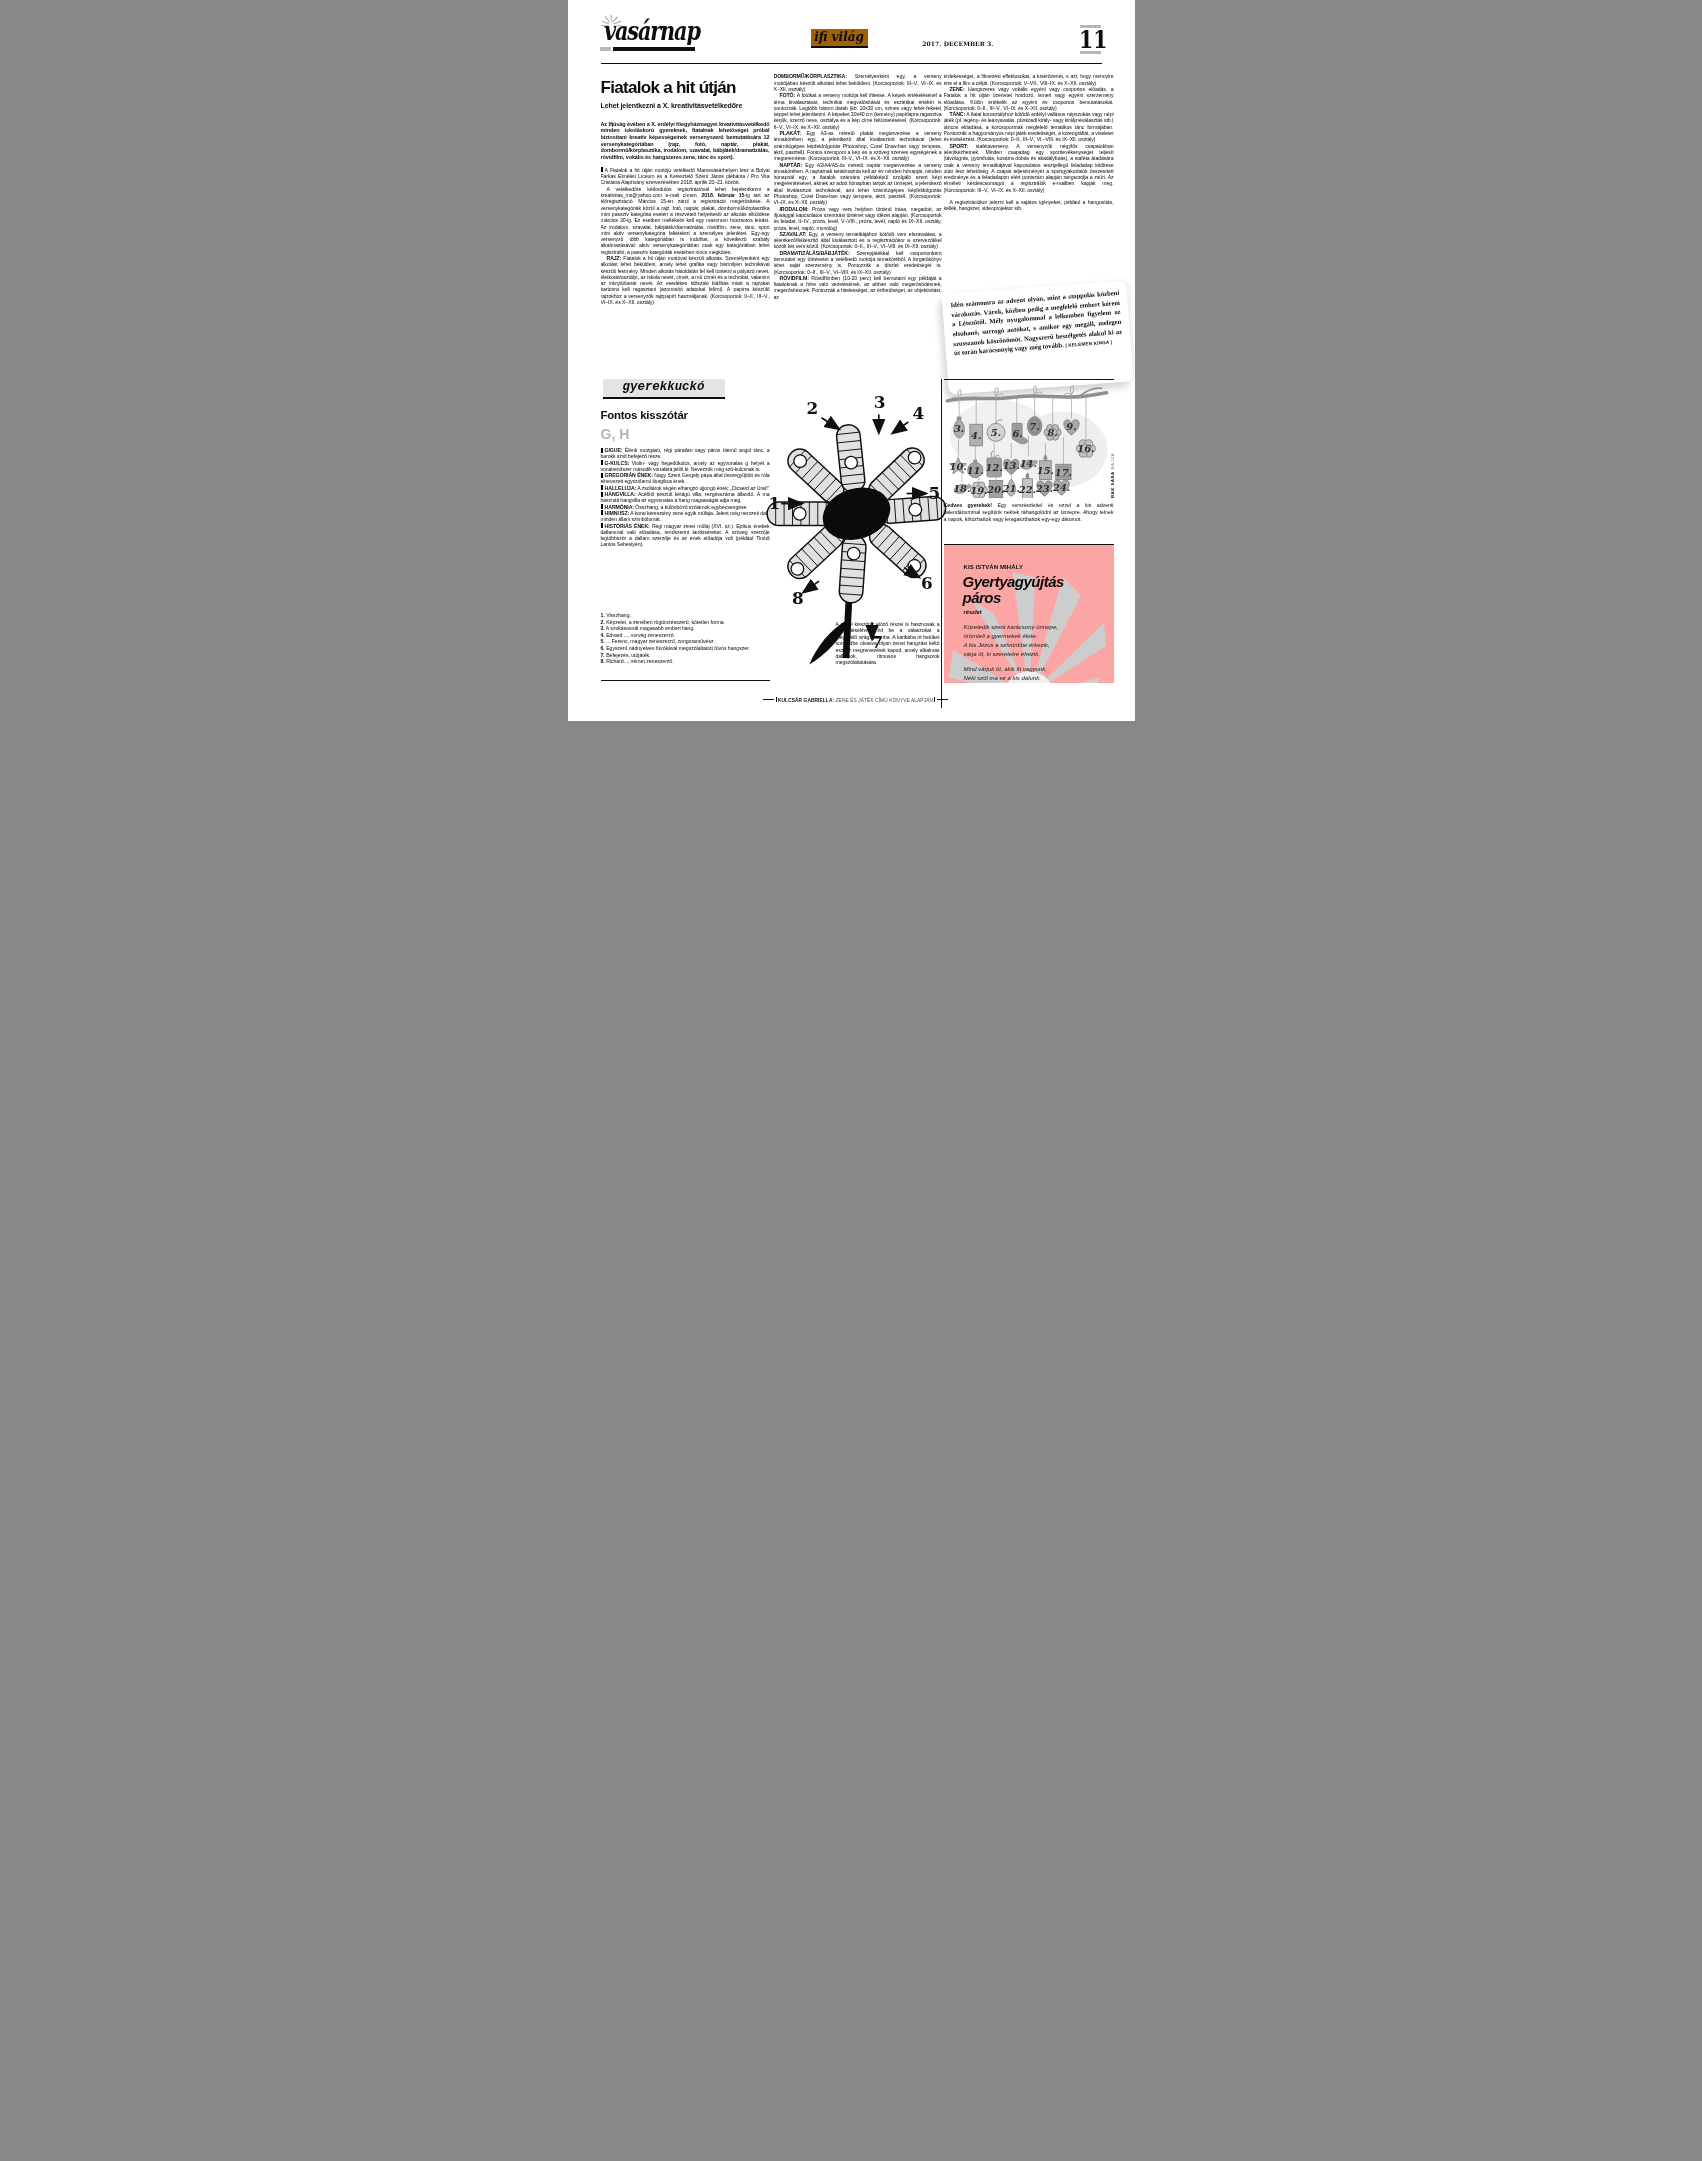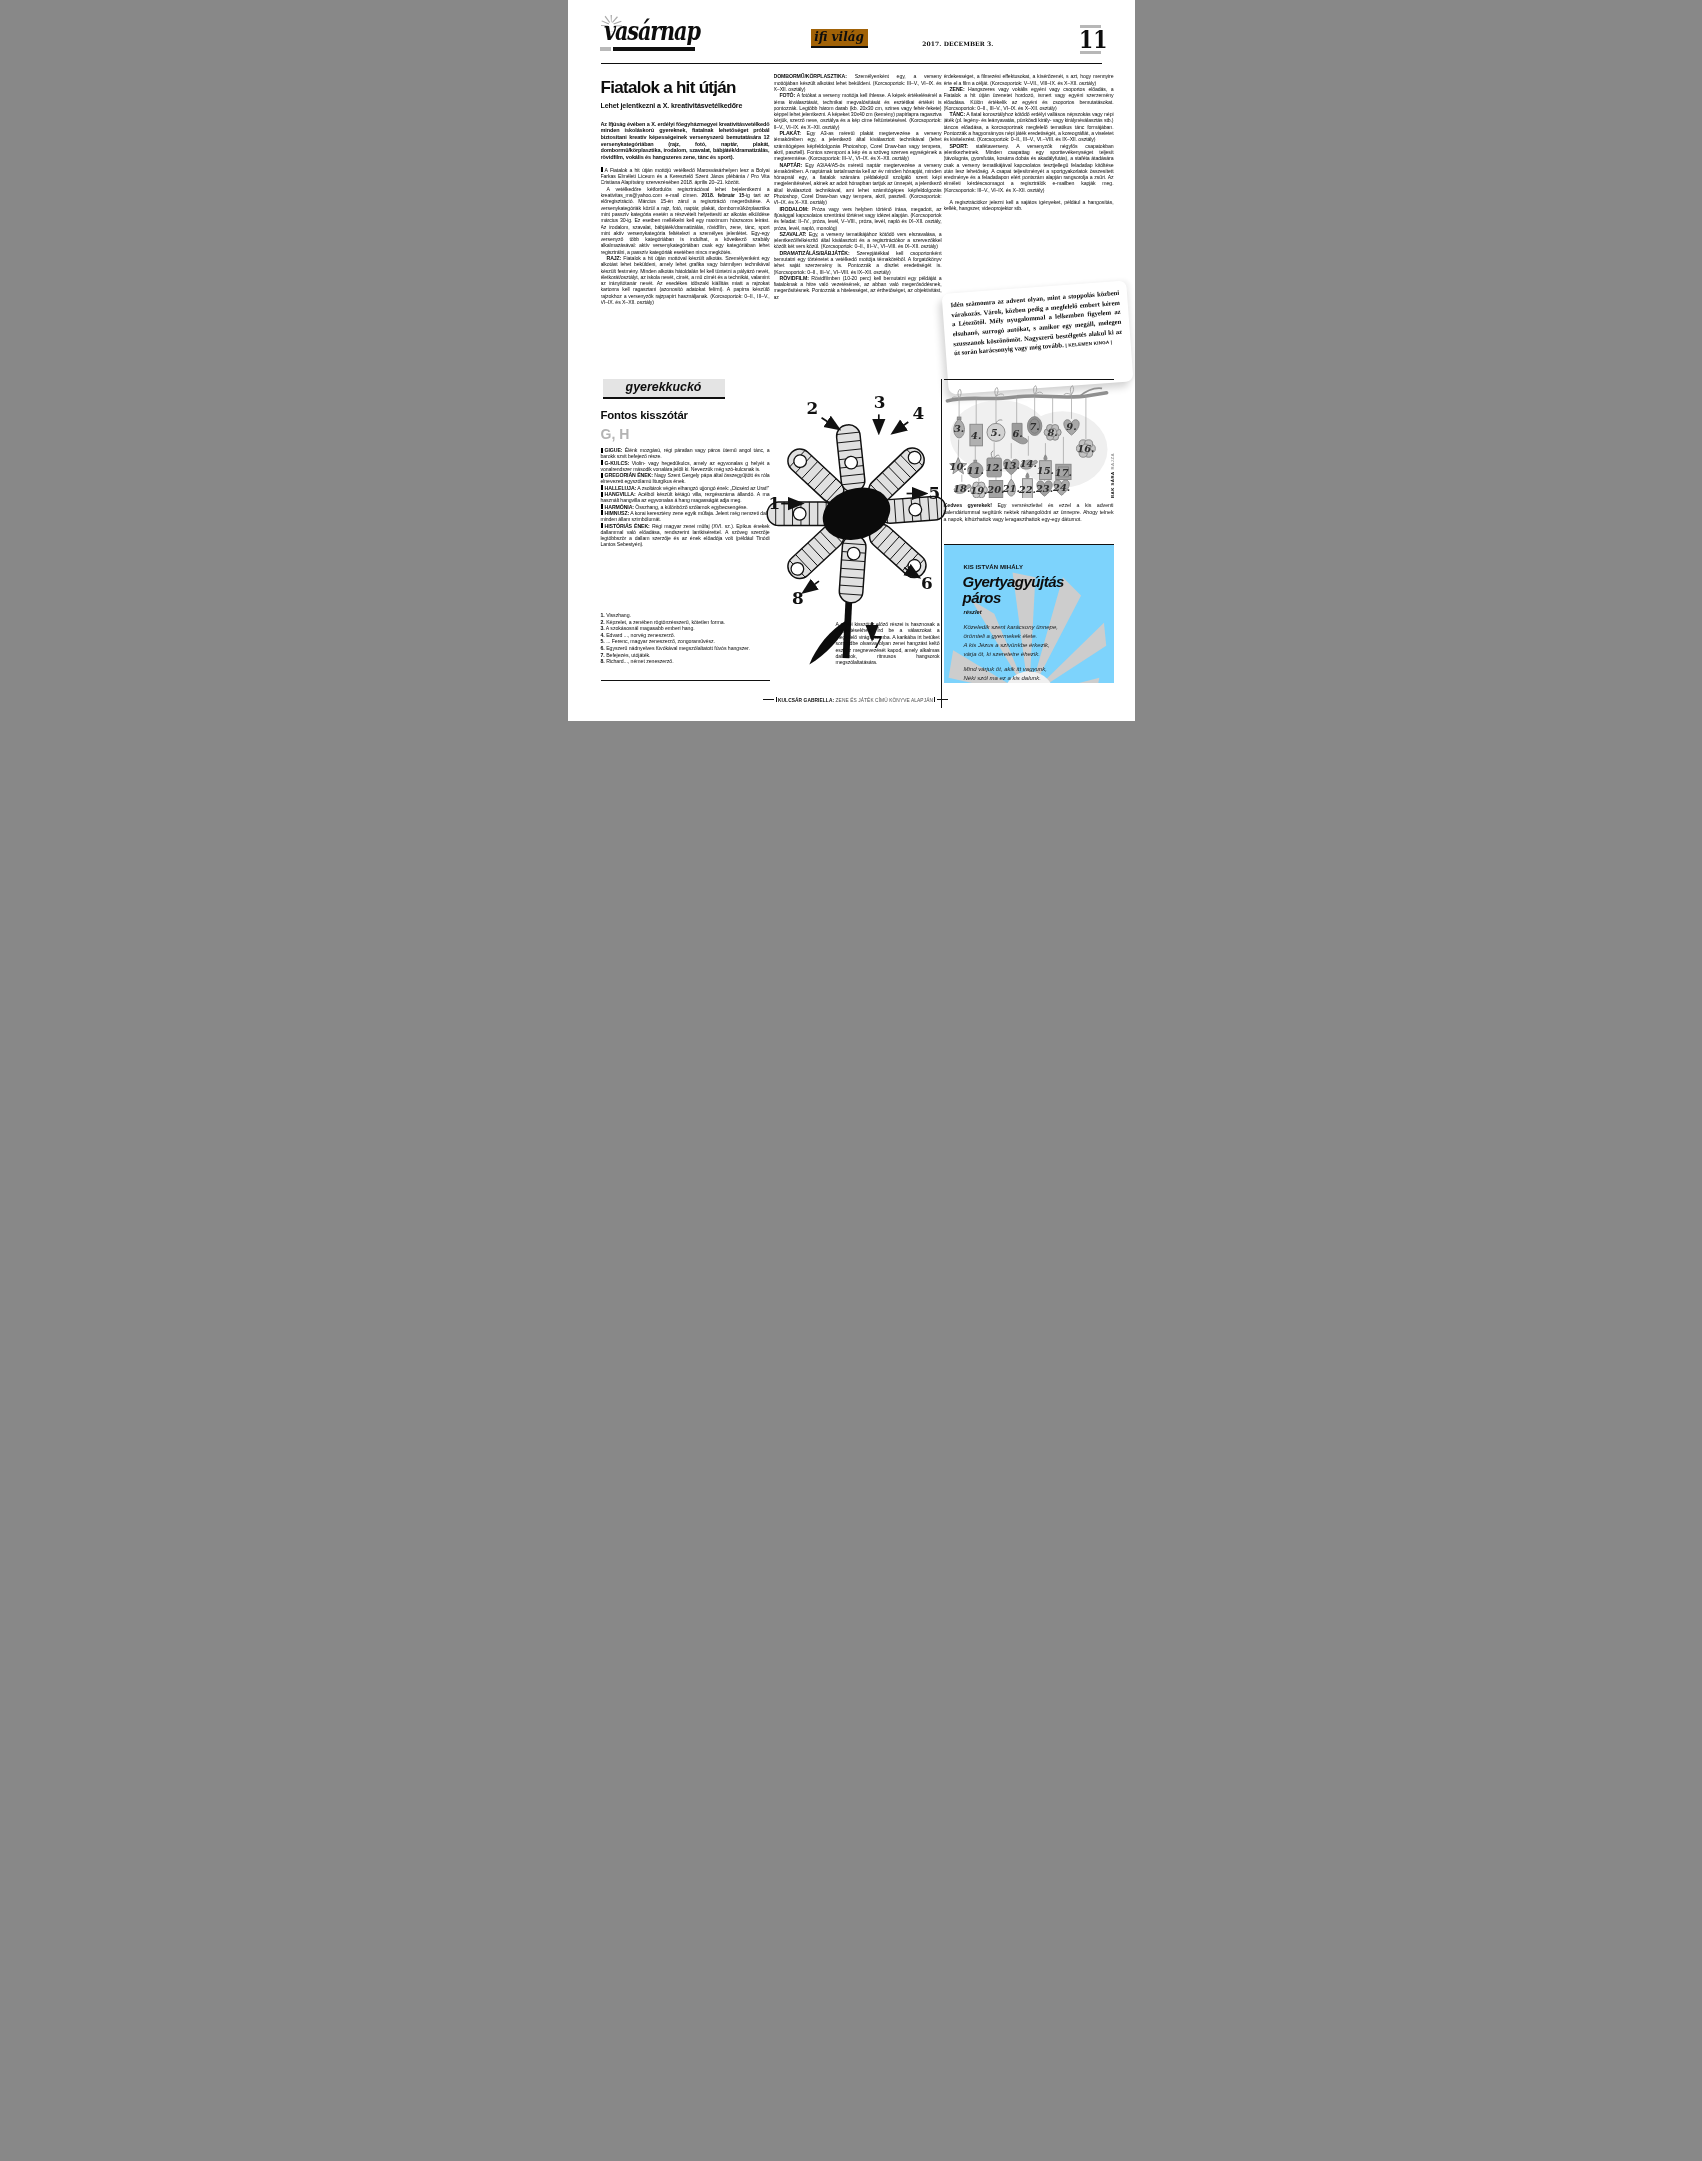--- a/index.html
+++ b/index.html
@@ -41,21 +41,21 @@
   
   .quote-box{position:absolute;left:377px;top:287px;width:169px;height:86px;background:#fff;
         border-radius:7.3px;transform:rotate(-4.2deg);transform-origin:center;
         box-shadow:-3.7px 5.5px 7.3px rgba(0,0,0,.16), 3.7px -0.9px 4.6px rgba(0,0,0,.05);
         padding:7.3px 8.2px;font-family:"Liberation Serif",serif;font-weight:bold;
         font-size:6.6px;line-height:9.6px;text-align:justify;}
   .quote-byline{font-family:"Liberation Sans",sans-serif;font-size:4.6px;letter-spacing:0.2px;font-weight:bold;}
   
   .kuckobox{position:absolute;left:35px;top:379px;width:122px;height:18px;background:#e4e4e4;
         border-bottom:2.3px solid #101010;text-align:center;
-        font-family:Liberation Sans, sans-serif;font-style:italic;font-weight:bold;font-size:12.4px;line-height:17.4px;}
+        font-family:Liberation Mono, monospace;font-style:italic;font-weight:bold;font-size:12.4px;line-height:17.4px;}
   .glossary-title{position:absolute;left:33px;top:409px;font-weight:bold;font-size:11.4px;letter-spacing:-0.2px;}
   .glossary-letters{position:absolute;left:33px;top:426px;font-weight:bold;font-size:14px;color:#b3b3b3;}
   .glossary{position:absolute;left:33px;top:447px;width:169px;
         font-size:5.2px;line-height:6.3px;letter-spacing:-0.1px;text-align:justify;}
   .entry{margin:0;}
   .clues{position:absolute;left:33px;top:612px;width:169px;font-size:5.2px;line-height:6.6px;letter-spacing:-0.05px;}
   .clue{text-indent:-6px;padding-left:6px;margin:0;}
   .left-rule{position:absolute;left:33px;top:680px;width:169px;height:1.1px;background:#111;}
   
   .flower-svg{position:absolute;left:198px;top:377px;width:181px;height:297px;}
@@ -70,21 +70,21 @@
   
   .right-top-rule{position:absolute;left:376px;top:379px;width:170px;height:1.1px;background:#111;}
   .calendar-svg{position:absolute;left:377px;top:382px;width:164px;height:116px;}
   .illo-credit{position:absolute;left:542px;top:498px;transform:rotate(-90deg);transform-origin:left top;
         font-size:4.3px;font-weight:bold;letter-spacing:0.5px;white-space:nowrap;}
   .illo-credit .rest{color:#9a9a9a;}
   .advent-note{position:absolute;left:376px;top:502px;width:170px;
         font-size:5.3px;line-height:6.9px;letter-spacing:-0.05px;text-align:justify;}
   .right-rule{position:absolute;left:376px;top:544px;width:170px;height:1.1px;background:#111;}
   
-  .poem-box{position:absolute;left:376px;top:545px;width:170px;height:138px;background:#7dd3fc;overflow:hidden;}
+  .poem-box{position:absolute;left:376px;top:545px;width:170px;height:138px;background:#fca5a5;overflow:hidden;}
   .poem-box svg{position:absolute;left:0;top:0;}
   .poem-author{position:absolute;left:20px;top:19px;font-weight:bold;font-size:6px;letter-spacing:0.1px;}
   .poem-title{position:absolute;left:19px;top:29px;font-style:italic;font-weight:bold;
         font-size:15px;line-height:15.6px;letter-spacing:-0.5px;}
   .poem-sub{position:absolute;left:20px;top:64px;font-style:italic;font-weight:bold;font-size:5.7px;}
   .poem-text{position:absolute;left:20px;top:78px;font-style:italic;font-size:6px;line-height:9px;color:#1c1c1c;}
   .stanza{margin:0 0 6.4px 0;}
 </style>
 </head>
 <body>

